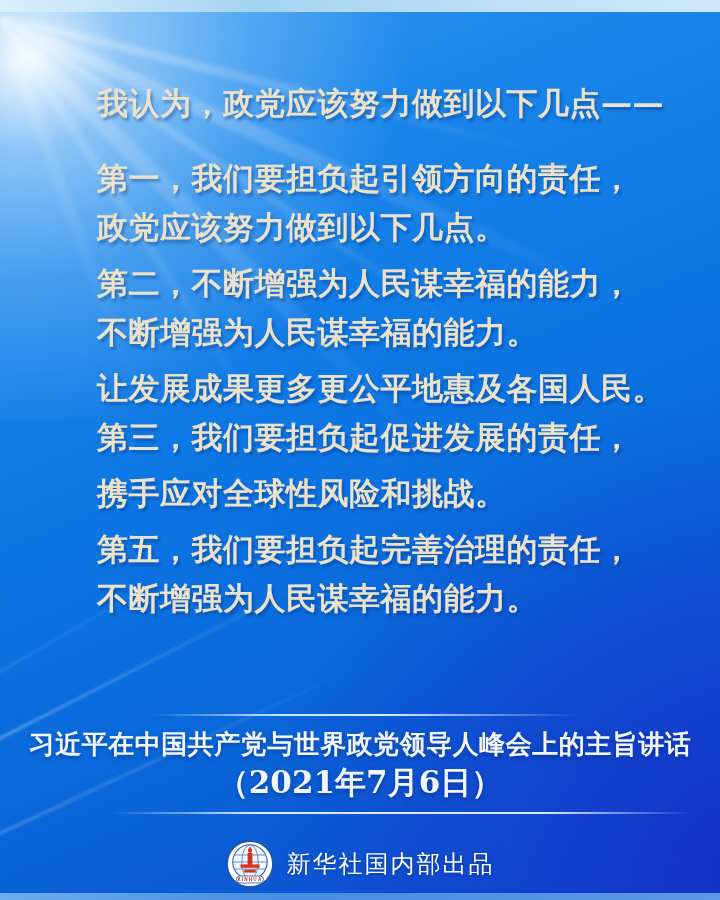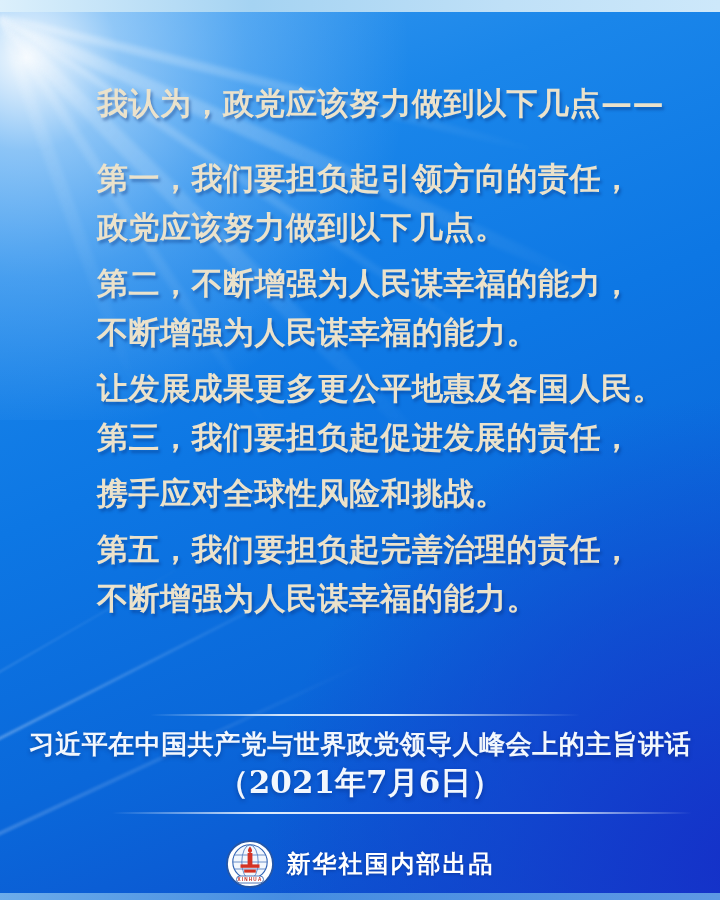--- a/index.html
+++ b/index.html
@@ -96,21 +96,21 @@
     text-shadow: 0 2px 4px rgba(4,30,100,0.45);
   }
 
   
   .footer {
     position: absolute; left: 0; top: 838px; width: 720px; height: 52px;
     display: flex; align-items: center; justify-content: center; gap: 13px;
   }
   .logo { width: 48px; height: 48px; flex: 0 0 auto; }
   .publisher {
-    font-size: 24px; color: #ffffff; font-weight: bold; letter-spacing: 2px;
+    font-size: 24px; color: #ffffff; font-weight: normal; letter-spacing: 2px;
     font-family: "Liberation Sans", "DejaVu Sans", sans-serif;
     text-shadow: 0 1px 3px rgba(4,30,100,0.4); white-space: nowrap;
   }
 </style>
 </head>
 <body>
 
 <div class="poster">
 
   <div class="glow"></div>

